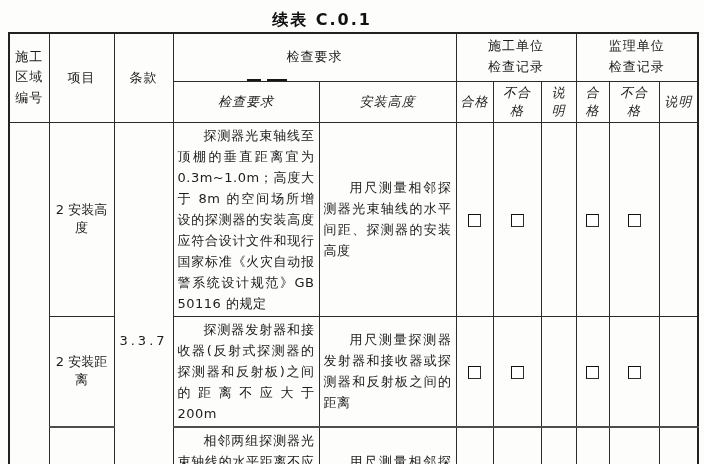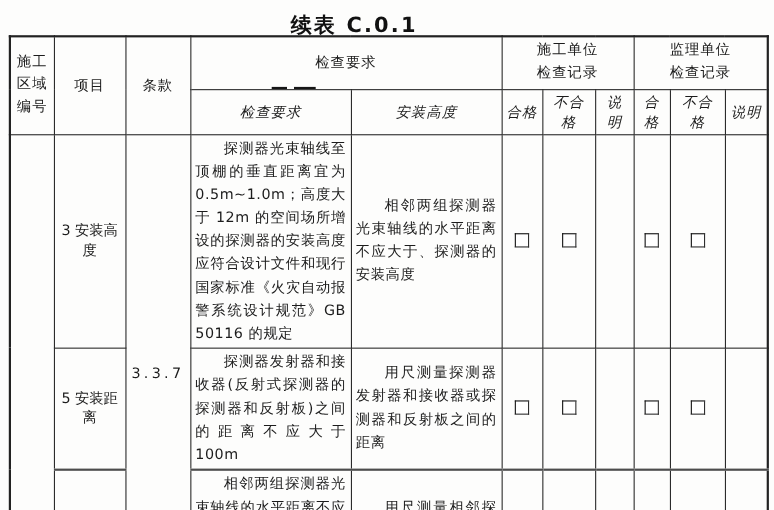--- a/index.html
+++ b/index.html
@@ -13,21 +13,21 @@
     position: relative;
     width: 704px; height: 464px;
     background: #fdfdfc;
     overflow: hidden;
   }
   .doc-title {
     position: absolute;
     top: 10px; left: 0;
     width: 644px;
     text-align: center;
-    font-size: 19px;
+    font-size: 16px;
     font-weight: bold;
     letter-spacing: 2px;
     color: #111;
   }
   table.form {
     position: absolute;
     left: 8px; top: 32px;
     width: 689px;
     border-collapse: collapse;
     table-layout: fixed;
@@ -130,35 +130,35 @@
       <td class="center hdr">合格</td>
       <td class="center hdr">不合格</td>
       <td class="center hdr">说明</td>
       <td class="center hdr">合格</td>
       <td class="center hdr">不合格</td>
       <td class="center hdr">说明</td>
     </tr>
 
     <tr class="row-r0">
       <td rowspan="3"></td>
-      <td class="center">3 安装高度</td>
+      <td class="center">2 安装高度</td>
       <td rowspan="3" class="center clause-val">3.3.7</td>
-      <td class="para v-top">探测器光束轴线至顶棚的垂直距离宜为 0.5m~1.0m；高度大于 12m 的空间场所增设的探测器的安装高度应符合设计文件和现行国家标准《火灾自动报警系统设计规范》GB 50116 的规定</td>
-      <td class="para v-mid">相邻两组探测器光束轴线的水平距离不应大于、探测器的安装高度</td>
+      <td class="para v-top">探测器光束轴线至顶棚的垂直距离宜为 0.3m~1.0m；高度大于 8m 的空间场所增设的探测器的安装高度应符合设计文件和现行国家标准《火灾自动报警系统设计规范》GB 50116 的规定</td>
+      <td class="para v-mid">用尺测量相邻探测器光束轴线的水平间距、探测器的安装高度</td>
       <td class="center"><span class="cb"></span></td>
       <td class="center"><span class="cb"></span></td>
       <td></td>
       <td class="center"><span class="cb"></span></td>
       <td class="center"><span class="cb"></span></td>
       <td></td>
     </tr>
 
     <tr class="row-r1">
-      <td class="center">5 安装距离</td>
-      <td class="para v-mid">探测器发射器和接收器(反射式探测器的探测器和反射板)之间的距离不应大于 100m</td>
+      <td class="center">2 安装距离</td>
+      <td class="para v-mid">探测器发射器和接收器(反射式探测器的探测器和反射板)之间的距离不应大于 200m</td>
       <td class="para v-mid">用尺测量探测器发射器和接收器或探测器和反射板之间的距离</td>
       <td class="center"><span class="cb"></span></td>
       <td class="center"><span class="cb"></span></td>
       <td></td>
       <td class="center"><span class="cb"></span></td>
       <td class="center"><span class="cb"></span></td>
       <td></td>
     </tr>
 
     <tr class="row-r2">

